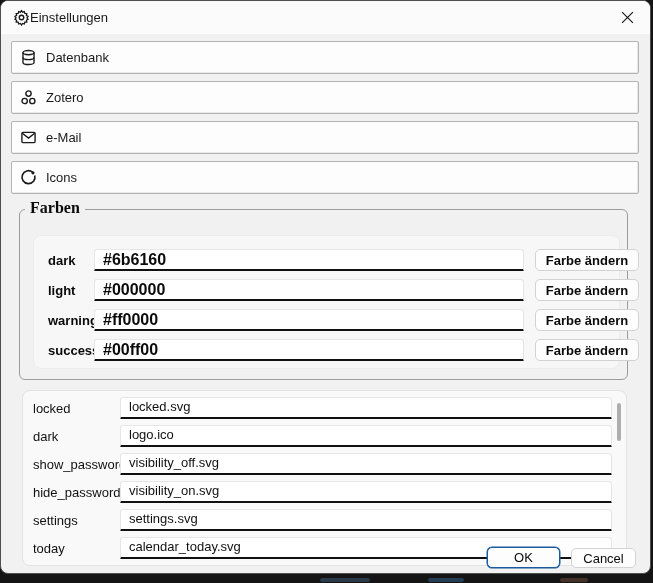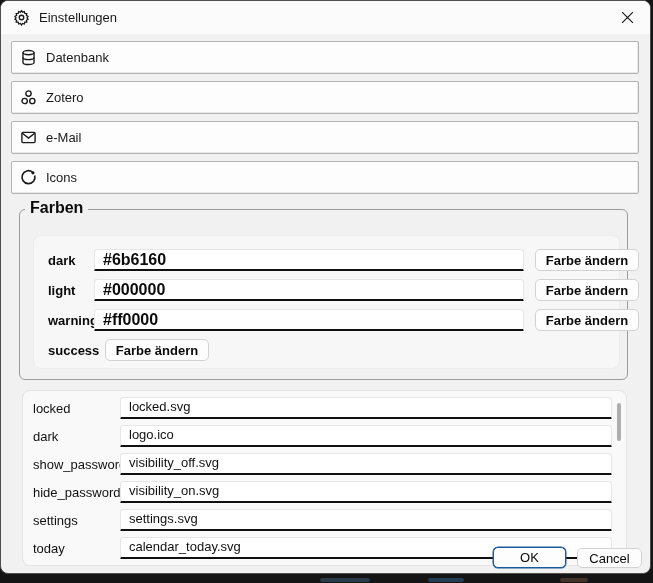--- a/index.html
+++ b/index.html
@@ -11,41 +11,41 @@
   }
   .noise{position:absolute;height:4px;bottom:1px;border-radius:2px;opacity:.55;}
   .window{
     position:absolute;left:0;top:0;width:651px;height:574px;
     background:#f1f1f1;border:1px solid #4f4f4f;border-radius:8px;
     overflow:hidden;box-sizing:border-box;
   }
   
   .titlebar{height:33px;background:#fbfbfb;display:flex;align-items:center;}
   .titlebar .app-icon{width:17px;height:17px;margin-left:12px;flex:0 0 auto;}
-  .titlebar .title{margin-left:9px;font-size:13px;color:#191919;}
+  .titlebar .title{font-size:13px;color:#191919;}
   .close-btn{margin-left:auto;width:45px;height:33px;display:flex;align-items:center;justify-content:center;cursor:default;}
   .close-btn svg{width:13px;height:13px;}
   
   .section-bar{
     height:33px;margin:7px 11px 3px 10px;
     background:#fdfdfd;border:1px solid #b3b3b3;border-radius:2px;
     display:flex;align-items:center;padding-left:8px;box-sizing:border-box;
     box-shadow:inset -1px -1px 0 #e8e8e8;
   }
   .section-bar:first-of-type{margin-top:7px;}
   .section-bar .sec-icon{width:17px;height:17px;flex:0 0 auto;}
   .section-bar .sec-label{margin-left:9px;font-size:13px;color:#191919;}
   
   .groupbox{
     position:relative;margin:15px 22px 0 18px;height:171px;
     border:1px solid #9b9b9b;border-radius:6px;box-sizing:border-box;
   }
   .groupbox-title{
     position:absolute;top:-11px;left:5px;padding:0 5px;
-    background:#f1f1f1;font-size:16px;font-weight:bold;color:#0a0a0a;
+    background:#f1f1f1;font-size:16px;font-weight:bold;color:#0a0a0a;font-family:Liberation Serif, serif;
   }
   .color-panel{
     position:absolute;left:13px;top:25px;width:587px;height:134px;
     background:#f7f7f7;border:1px solid #ececec;border-radius:8px;
     box-sizing:border-box;padding:13px 0 0 14px;
   }
   .crow{display:flex;align-items:center;height:22px;margin-bottom:8px;}
   .crow .clabel{width:46px;font-size:13px;font-weight:bold;color:#0a0a0a;flex:0 0 auto;}
   .crow input{
     width:430px;height:22px;box-sizing:border-box;flex:0 0 auto;
@@ -79,21 +79,21 @@
   .vscroll{
     position:absolute;right:5px;top:12px;width:4px;height:38px;
     background:#aeaeae;border-radius:2px;
   }
   
   .btn{
     position:absolute;height:21px;box-sizing:border-box;
     background:#fdfdfd;border-radius:5px;
     font-family:"Liberation Sans","DejaVu Sans",sans-serif;
     font-size:13px;color:#0a0a0a;
-    display:flex;align-items:center;justify-content:center;padding:0;margin-left:6px;
+    display:flex;align-items:center;justify-content:center;padding:0;
   }
   .ok-btn{left:486px;top:546px;width:73px;border:1px solid #1b5a9e;box-shadow:0 0 0 .5px #1b5a9e;}
   .cancel-btn{left:570px;top:547px;width:65px;height:20px;border:1px solid #d2d2d2;}
   svg{display:block;}
 </style>
 </head>
 <body>
 
 <div class="noise" style="left:320px;width:50px;background:#3a5a78;"></div>
 <div class="noise" style="left:428px;width:36px;background:#2f5e8a;"></div>
@@ -177,20 +177,21 @@
       </div>
 
       <div class="crow">
         <span class="clabel">warning</span>
         <input type="text" value="#ff0000" style="">
         <button class="farbe-btn">Farbe ändern</button>
       </div>
 
       <div class="crow">
         <span class="clabel">success</span>
+        <input type="text" value="#00ff00" style="">
         <button class="farbe-btn">Farbe ändern</button>
       </div>
 
     </div>
   </div>
 
   <div class="icons-panel">
 
     <div class="irow">
       <span class="ilabel">locked</span>

